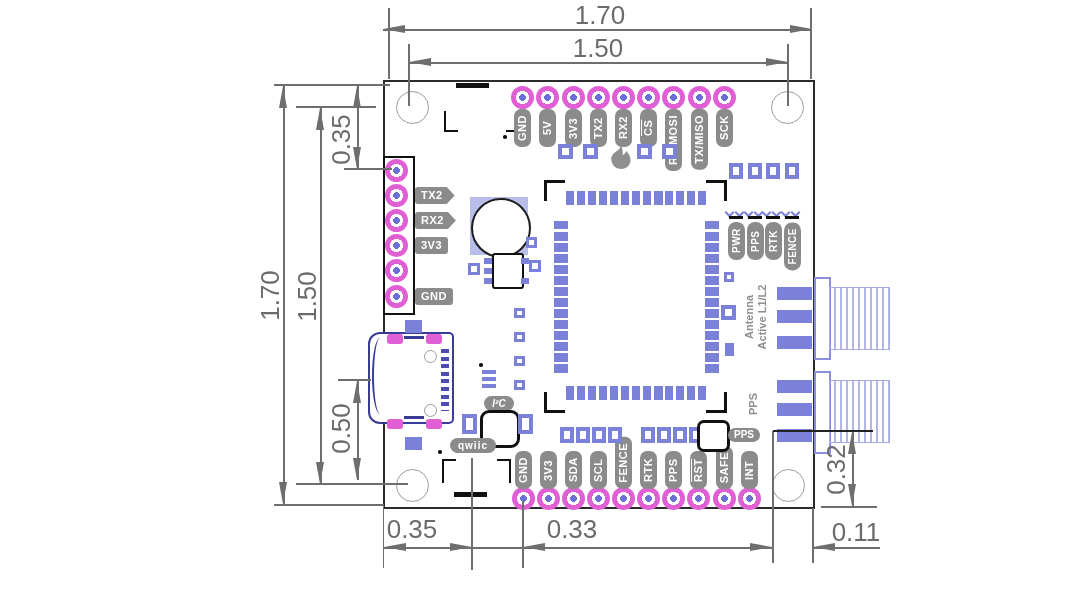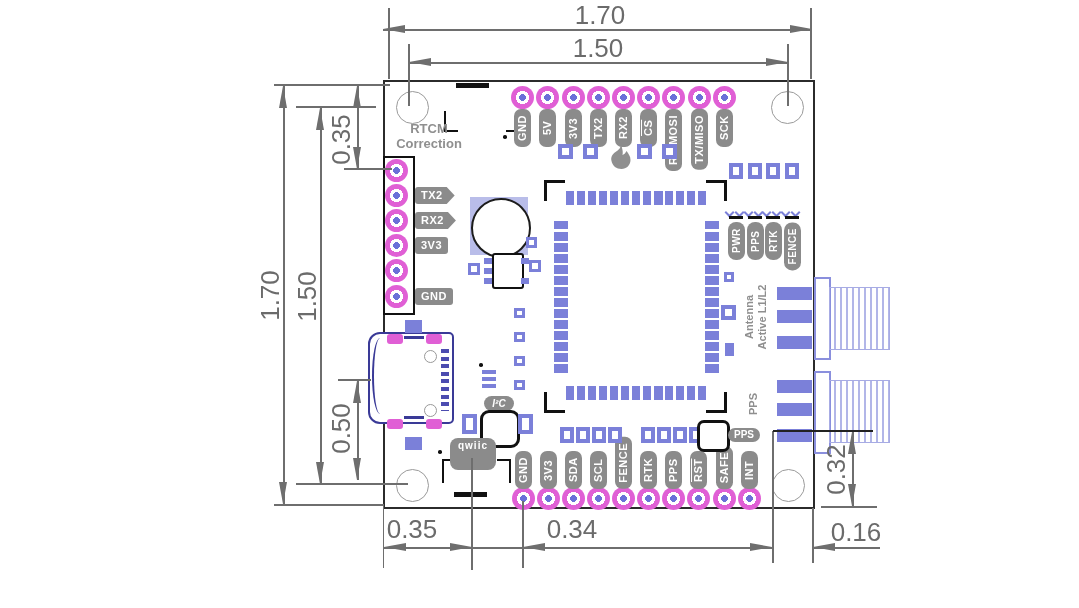--- a/index.html
+++ b/index.html
@@ -66,24 +66,20 @@
 
   <div class="etick" style="left:456px;top:83px;width:33px;"></div>
   <div class="etick" style="left:454px;top:492px;width:33px;"></div>
   <div class="cmark" style="left:444px;top:111px;width:12px;height:19px;border-left:2.5px solid #111;border-bottom:2.5px solid #111;"></div>
   <div class="cmark" style="left:506px;top:111px;width:12px;height:19px;border-right:2.5px solid #111;border-bottom:2.5px solid #111;"></div>
   <div class="dot" style="left:503px;top:135px;"></div>
   <div class="cmark" style="left:442px;top:459px;width:12px;height:22px;border-left:2.5px solid #111;border-top:2.5px solid #111;"></div>
   <div class="cmark" style="left:497px;top:459px;width:12px;height:22px;border-right:2.5px solid #111;border-top:2.5px solid #111;"></div>
   <div class="dot" style="left:438px;top:450px;"></div>
 
-  <div class="silk" style="left:383px;top:121px;width:92px;font-size:13px;line-height:15px;">
-    <div>RTCM</div>
-    <div>Correction</div>
-  </div>
 
   <div class="silk" style="left:427px;top:136px;width:160px;color:#9c9c9c;">
   </div>
 
   <svg class="abs" style="left:607px;top:143px;" width="25" height="26" viewBox="0 0 24 26">
     <path d="M13 0c1 5-2 7-5 9-3 2-5 5-4 9 1 5 5 8 10 8 5 0 9-4 9-9 0-4-2-6-4-9-1 2-2 3-4 4 1-4-1-9-2-12z" fill="#8f8f8f"></path>
   </svg>
 
   <div class="ppad" style="left:511px;top:86px;"></div>
   <div class="ppad" style="left:536px;top:86px;"></div>
@@ -195,21 +191,21 @@
   <div class="ssq" style="left:405px;top:320px;width:17px;height:13px;"></div>
   <div class="ssq" style="left:405px;top:437px;width:17px;height:13px;"></div>
   <div class="abs" style="left:424px;top:350px;width:11px;height:11px;border:1.5px solid #999;border-radius:50%;"></div>
   <div class="abs" style="left:424px;top:404px;width:11px;height:11px;border:1.5px solid #999;border-radius:50%;"></div>
   <div class="abs" style="left:441px;top:349px;width:8px;height:62px;background:repeating-linear-gradient(180deg,#4c4cb0 0 4px,transparent 4px 7.6px);"></div>
 
   <div class="pill" style="left:484px;top:396px;width:30px;height:15px;font-size:10px;line-height:15px;font-style:italic;">I²C</div>
   <div class="abs" style="left:480px;top:410px;width:34px;height:32px;border:3.5px solid #111;border-radius:9px;background:#fff;"></div>
   <div class="osq" style="left:462px;top:414px;width:7px;height:12px;"></div>
   <div class="osq" style="left:518px;top:414px;width:7px;height:12px;"></div>
-  <div class="pill" style="left:450px;top:438px;width:46px;height:32px;font-size:10px;line-height:15px;letter-spacing:1px;">qwiic</div>
+  <div class="pill" style="left:450px;top:438px;width:46px;height:15px;font-size:10px;line-height:15px;letter-spacing:1px;">qwiic</div>
 
   <div class="abs" style="left:697px;top:420px;width:27px;height:26px;border:3.5px solid #111;border-radius:7px;background:#fff;"></div>
   <div class="pill" style="left:728px;top:428px;width:32px;height:14px;font-size:10px;line-height:14px;">PPS</div>
 
   <div class="osq" style="left:729px;top:163px;width:6px;height:8px;"></div>
   <div class="osq" style="left:748px;top:163px;width:6px;height:8px;"></div>
   <div class="osq" style="left:766px;top:163px;width:6px;height:8px;"></div>
   <div class="osq" style="left:785px;top:163px;width:6px;height:8px;"></div>
   <div class="abs" style="left:726px;top:202px;"><span class="chev"></span><span class="chev"></span></div>
   <div class="abs" style="left:745px;top:202px;"><span class="chev"></span><span class="chev"></span></div>
@@ -289,22 +285,22 @@
     <div class="vline" style="left:772px;top:431px;height:132px;"></div>
     <div class="vline" style="left:812px;top:508px;height:55px;"></div>
     <div class="hline" style="left:383px;top:547px;width:390px;"></div>
     <div class="hline" style="left:813px;top:547px;width:67px;"></div>
     <div class="arr arr-l" style="left:384px;top:543px;"></div>
     <div class="arr arr-r" style="left:450px;top:543px;"></div>
     <div class="arr arr-l" style="left:523px;top:543px;"></div>
     <div class="arr arr-r" style="left:750px;top:543px;"></div>
     <div class="arr arr-l" style="left:813px;top:543px;"></div>
     <div class="dlab" style="left:370px;top:516px;">0.35</div>
-    <div class="dlab" style="left:530px;top:516px;">0.34</div>
-    <div class="dlab" style="left:814px;top:519px;">0.16</div>
+    <div class="dlab" style="left:530px;top:516px;">0.33</div>
+    <div class="dlab" style="left:814px;top:519px;">0.11</div>
 
     <div class="abs" style="left:773px;top:430px;width:100px;height:2px;background:#222;"></div>
     <div class="hline" style="left:821px;top:506px;width:56px;"></div>
     <div class="vline" style="left:852px;top:432px;height:75px;"></div>
     <div class="arr arr-u" style="left:848px;top:432px;"></div>
     <div class="arr arr-d" style="left:848px;top:484px;"></div>
     <div class="dlab rot" style="left:794px;top:456px;">0.32</div>
   </div>
 
 </div>

